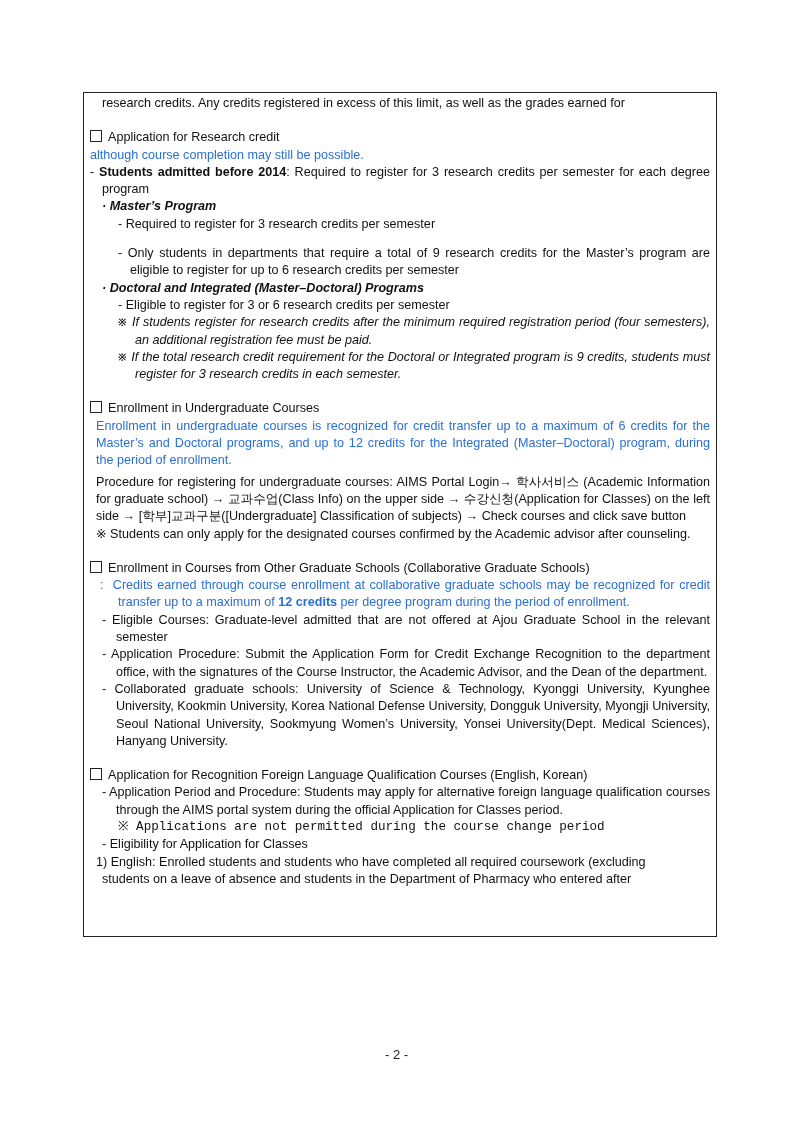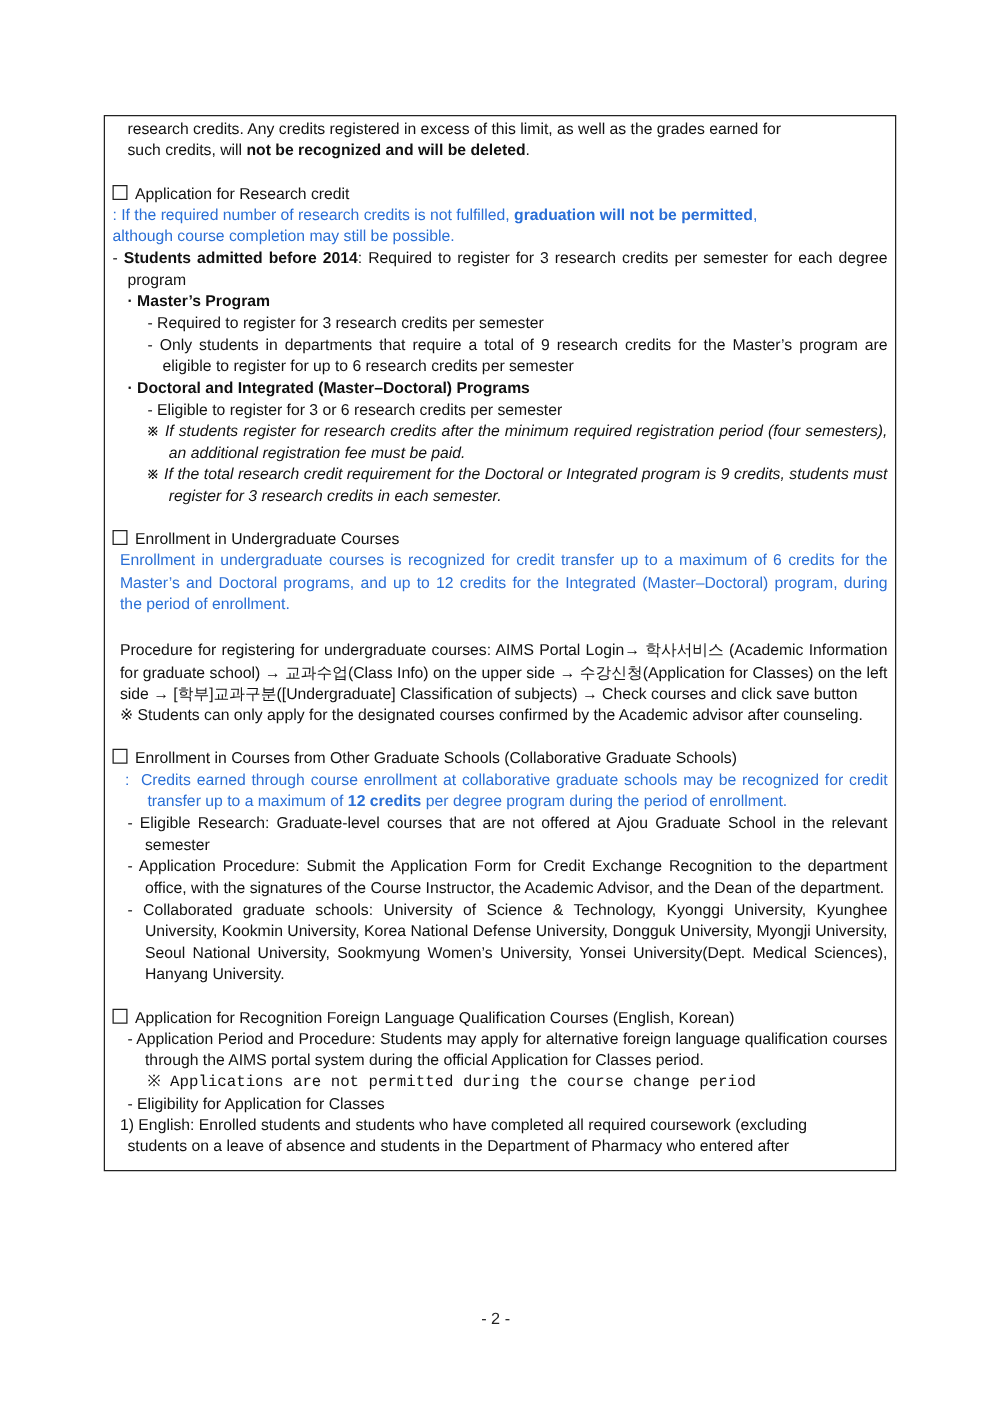--- a/index.html
+++ b/index.html
@@ -4,65 +4,59 @@
 <style>
   html, body { margin: 0; padding: 0; background: #ffffff; }
   body { width: 793px; height: 1121px; position: relative; overflow: hidden;
          font-family: "Liberation Sans", "DejaVu Sans", sans-serif; color: #111; }
   .frame { position: absolute; left: 83px; top: 92px; width: 634px; height: 845px;
            border: 1px solid #222; border-bottom: 1px solid #222; box-sizing: border-box;
            padding: 2px 6px 0 6px; overflow: hidden; }
   .ln { font-size: 12.6px; line-height: 17.3px; text-align: justify; margin: 0; }
   .blue { color: #2a6fd6; }
   .b { font-weight: bold; }
-  .i { font-weight: bold; }
+  .i { font-style: italic; font-weight: bold; }
   .ind1 { padding-left: 12px; }
   .hang { padding-left: 12px; text-indent: -12px; }
   .hang2 { padding-left: 45px; text-indent: -18px; font-style: italic; }
   .hang3 { padding-left: 30px; text-indent: -18px; }
   .gap { height: 17px; }
   .sect { font-weight: normal; }
   .box { display: inline-block; width: 10px; height: 10px; border: 1px solid #222; margin-right: 6px; vertical-align: -1px; }
   .page-num { position: absolute; top: 1047px; left: 0; width: 793px; text-align: center; font-size: 13px; color: #222; }
 </style>
 </head>
 <body>
 
 <div class="frame">
 
   <p class="ln ind1">research credits. Any credits registered in excess of this limit, as well as the grades earned for</p>
-  <p class="ln ind1">
-    <span>such credits, will </span><span class="b">not be recognized and will be deleted</span><span>.</span>
-  </p>
   <div class="gap"></div>
 
   <p class="ln sect"><span class="box"></span><span>Application for Research credit</span></p>
-  <p class="ln blue">
-    <span>: If the required number of research credits is not fulfilled, </span><span class="b">graduation will not be permitted</span><span>,</span>
-  </p>
   <p class="ln blue">although course completion may still be possible.</p>
   <p class="ln hang">- <span class="b">Students admitted before 2014</span><span>: Required to register for 3 research credits per semester for each degree program</span></p>
   <p class="ln i ind1">· Master’s Program</p>
   <p class="ln hang3" style="padding-left:40px;text-indent:-12px;">- Required to register for 3 research credits per semester</p>
-  <p class="ln hang3" style="padding-left:40px;text-indent:-12px;">- Only students in departments that require a total of 9 research credits for the Master’s program are eligible to register for up to 6 research credits per semester</p>
+  <p class="ln hang3" style="padding-left:40px;text-indent:-12px;margin-top:12px;">- Only students in departments that require a total of 9 research credits for the Master’s program are eligible to register for up to 6 research credits per semester</p>
   <p class="ln i ind1">· Doctoral and Integrated (Master–Doctoral) Programs</p>
   <p class="ln hang3" style="padding-left:40px;text-indent:-12px;">- Eligible to register for 3 or 6 research credits per semester</p>
   <p class="ln hang2">※ If students register for research credits after the minimum required registration period (four semesters), an additional registration fee must be paid.</p>
   <p class="ln hang2">※ If the total research credit requirement for the Doctoral or Integrated program is 9 credits, students must register for 3 research credits in each semester.</p>
   <div class="gap"></div>
 
   <p class="ln sect"><span class="box"></span><span>Enrollment in Undergraduate Courses</span></p>
   <p class="ln blue" style="padding-left:6px;">Enrollment in undergraduate courses is recognized for credit transfer up to a maximum of 6 credits for the Master’s and Doctoral programs, and up to 12 credits for the Integrated (Master–Doctoral) program, during the period of enrollment.</p>
-  <p class="ln" style="padding-left:6px;margin-top:20px;">Procedure for registering for undergraduate courses: AIMS Portal Login→ 학사서비스 (Academic Information for graduate school) → 교과수업(Class Info) on the upper side → 수강신청(Application for Classes) on the left side → [학부]교과구분([Undergraduate] Classification of subjects) → Check courses and click save button</p>
+  <p class="ln" style="padding-left:6px;margin-top:4px;">Procedure for registering for undergraduate courses: AIMS Portal Login→ 학사서비스 (Academic Information for graduate school) → 교과수업(Class Info) on the upper side → 수강신청(Application for Classes) on the left side → [학부]교과구분([Undergraduate] Classification of subjects) → Check courses and click save button</p>
   <p class="ln" style="padding-left:18px;text-indent:-12px;">※ Students can only apply for the designated courses confirmed by the Academic advisor after counseling.</p>
   <div class="gap"></div>
 
   <p class="ln sect"><span class="box"></span><span>Enrollment in Courses from Other Graduate Schools (Collaborative Graduate Schools)</span></p>
   <p class="ln blue" style="padding-left:28px;text-indent:-18px;">:&nbsp;&nbsp;<span>Credits earned through course enrollment at collaborative graduate schools may be recognized for credit transfer up to a maximum of </span><span class="b">12 credits</span><span> per degree program during the period of enrollment.</span></p>
-  <p class="ln" style="padding-left:26px;text-indent:-14px;">- Eligible Research: Graduate-level courses that are not offered at Ajou Graduate School in the relevant semester</p>
+  <p class="ln" style="padding-left:26px;text-indent:-14px;">- Eligible Courses: Graduate-level admitted that are not offered at Ajou Graduate School in the relevant semester</p>
   <p class="ln" style="padding-left:26px;text-indent:-14px;">- Application Procedure: Submit the Application Form for Credit Exchange Recognition to the department office, with the signatures of the Course Instructor, the Academic Advisor, and the Dean of the department.</p>
   <p class="ln" style="padding-left:26px;text-indent:-14px;">- Collaborated graduate schools: University of Science &amp; Technology, Kyonggi University, Kyunghee University, Kookmin University, Korea National Defense University, Dongguk University, Myongji University, Seoul National University, Sookmyung Women’s University, Yonsei University(Dept. Medical Sciences), Hanyang University.</p>
   <div class="gap"></div>
 
   <p class="ln sect"><span class="box"></span><span>Application for Recognition Foreign Language Qualification Courses (English, Korean)</span></p>
   <p class="ln" style="padding-left:26px;text-indent:-14px;">- Application Period and Procedure: Students may apply for alternative foreign language qualification courses through the AIMS portal system during the official Application for Classes period.</p>
   <p class="ln" style="padding-left:28px;font-family:Liberation Mono, monospace;">※ Applications are not permitted during the course change period</p>
   <p class="ln" style="padding-left:12px;">- Eligibility for Application for Classes</p>
   <p class="ln" style="padding-left:6px;">1) English: Enrolled students and students who have completed all required coursework (excluding</p>
   <p class="ln" style="padding-left:12px;">students on a leave of absence and students in the Department of Pharmacy who entered after</p>

